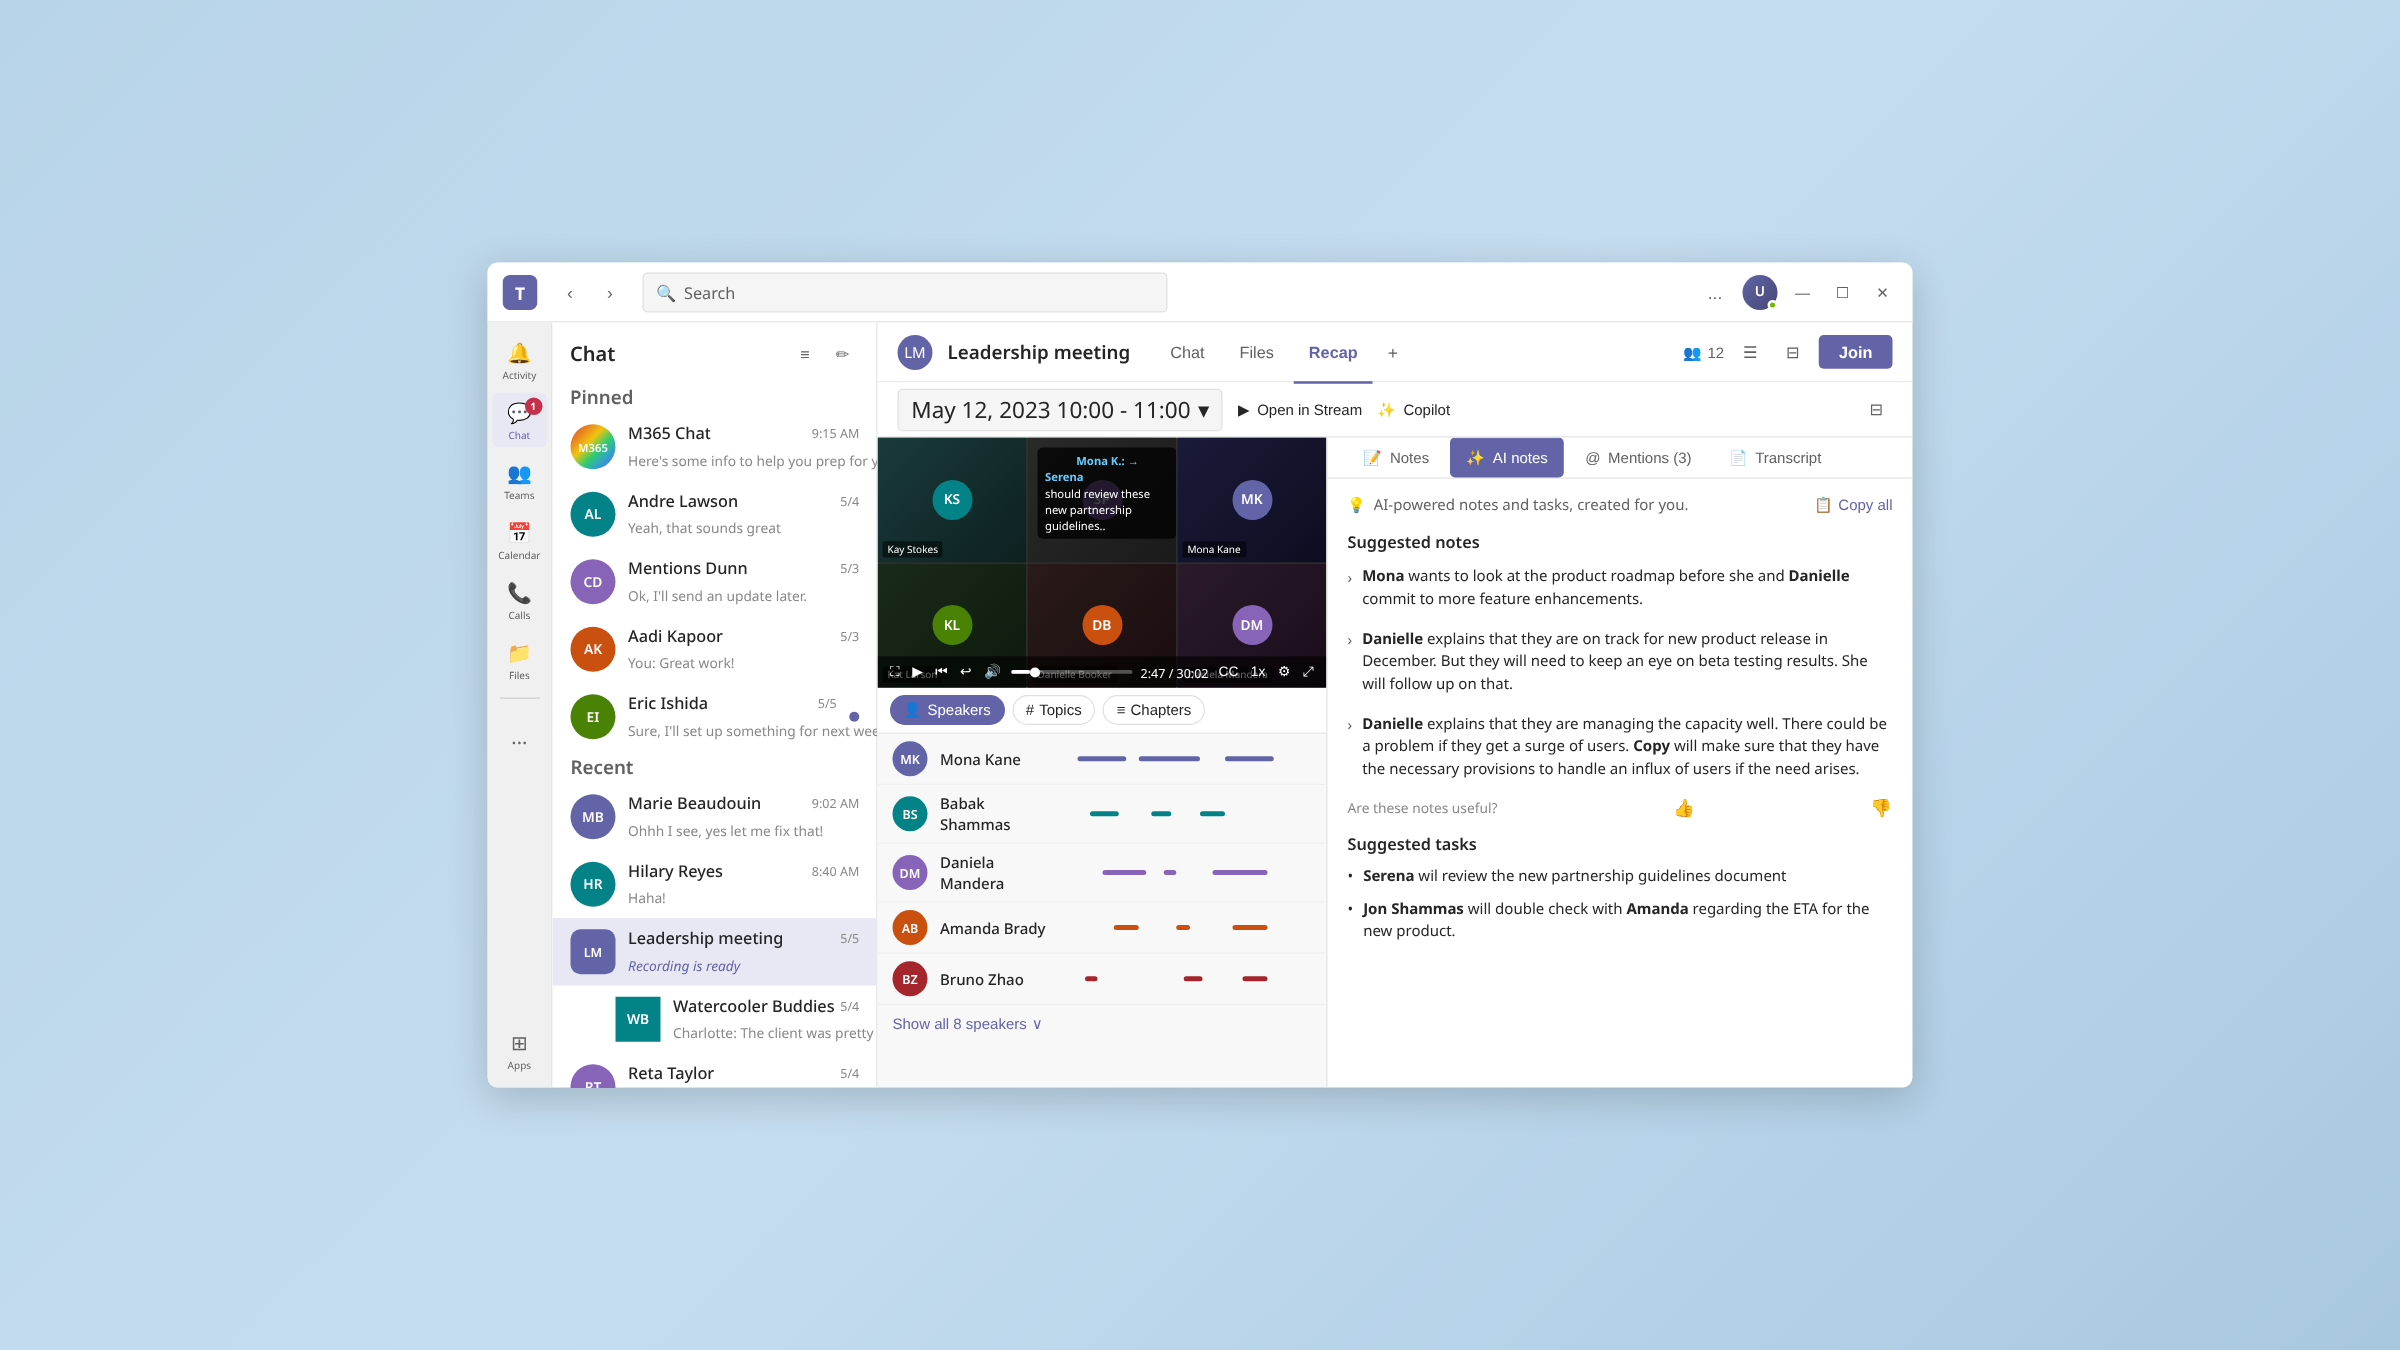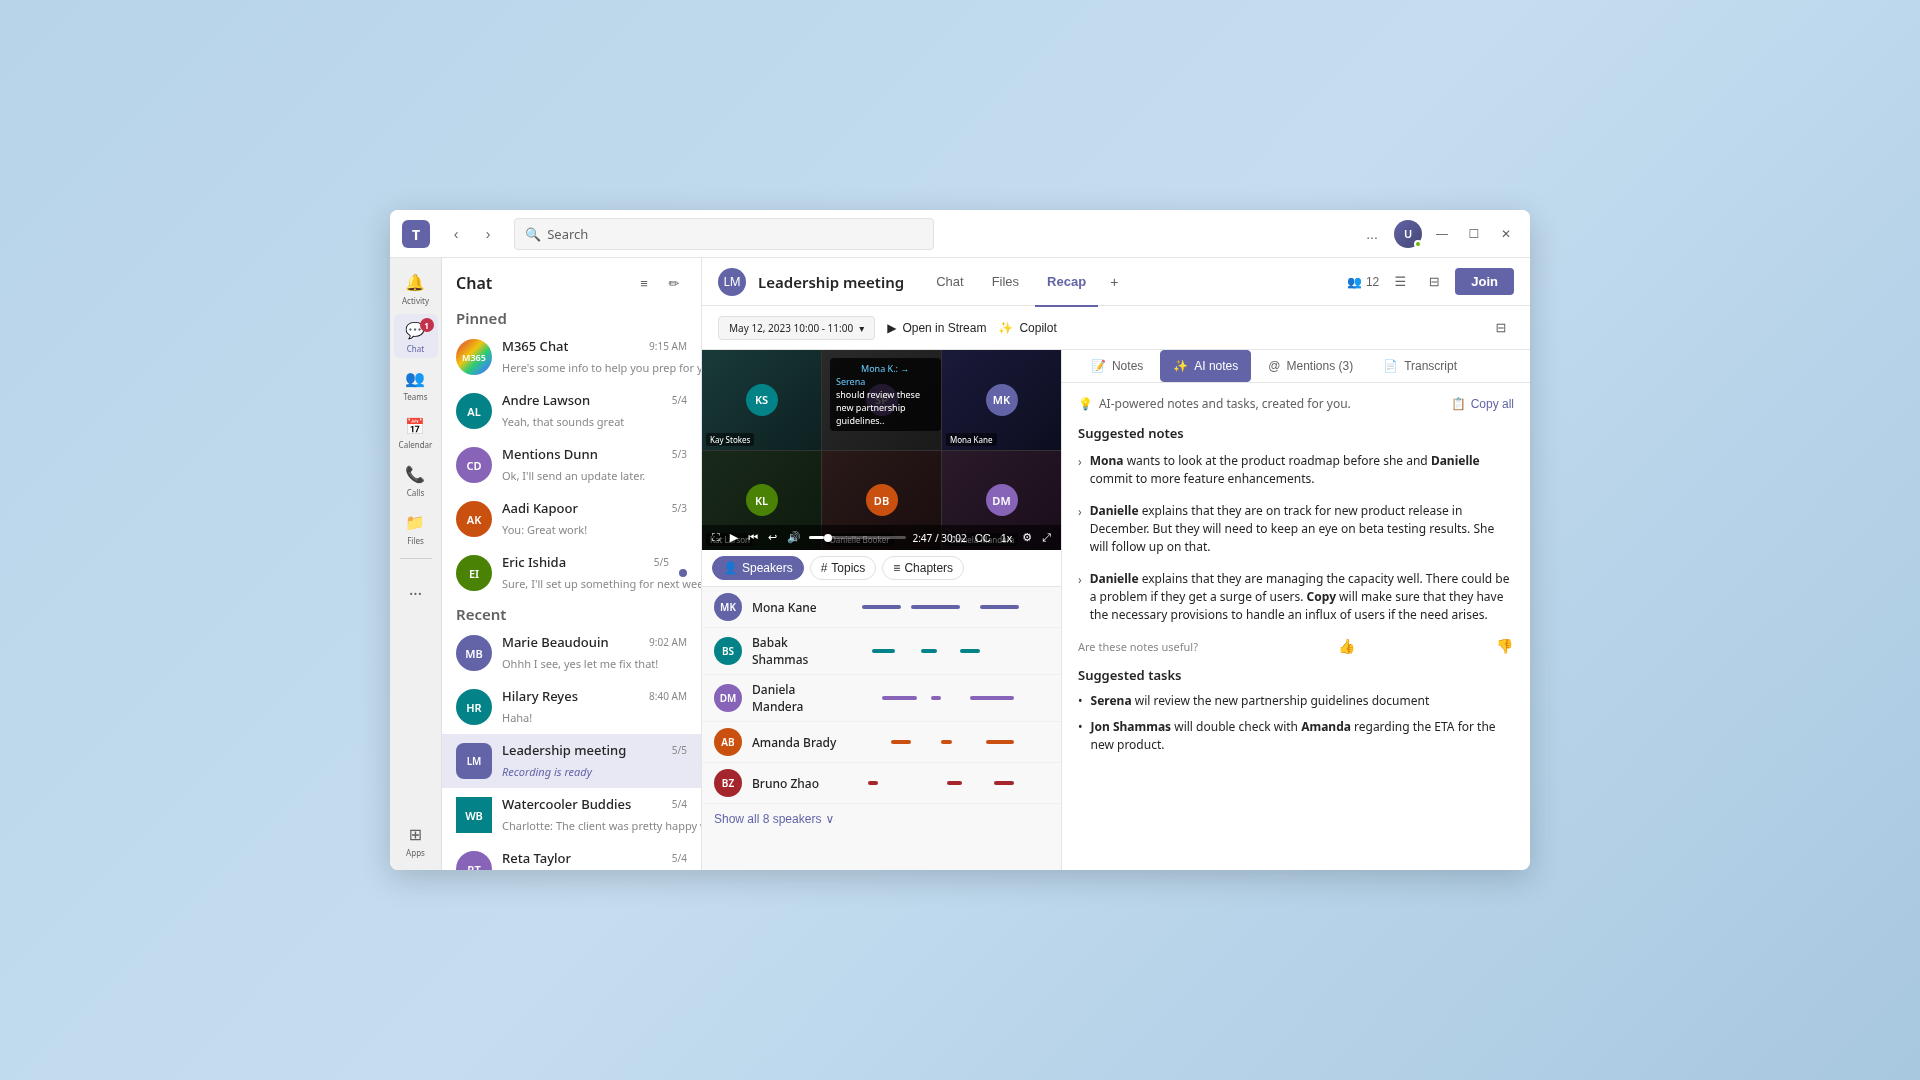--- a/index.html
+++ b/index.html
@@ -384,21 +384,21 @@
       flex-shrink: 0;
     }
     .date-selector {
       display: flex;
       align-items: center;
       gap: 6px;
       background: #f5f5f5;
       border: 1px solid #e0e0e0;
       border-radius: 4px;
       padding: 4px 10px;
-      font-size: 10px;
+      font-size: 18px;
       color: #252525;
       cursor: pointer;
     }
     .stream-btn {
       display: flex;
       align-items: center;
       gap: 6px;
       font-size: 12px;
       color: #252525;
       cursor: pointer;
@@ -481,21 +481,21 @@
       position: absolute;
       top: 8px;
       left: 8px;
       background: rgba(0,0,0,0.75);
       color: #fff;
       font-size: 9px;
       padding: 4px 6px;
       border-radius: 4px;
       max-width: 120px;
     }
-    .video-chat-bubble .speaker-name { color: #6cf; font-weight: 400; padding-left: 25px; }
+    .video-chat-bubble .speaker-name { color: #6cf; font-weight: 700; padding-left: 25px; }
     .video-controls {
       position: absolute;
       bottom: 0;
       left: 0;
       right: 0;
       background: rgba(0,0,0,0.6);
       display: flex;
       align-items: center;
       padding: 4px 8px;
       gap: 6px;
@@ -903,21 +903,21 @@
           <div class="chat-avatar" style="background:#6264a7;border-radius:8px;font-size:10px;">LM</div>
           <div class="chat-info">
             <div class="chat-name-row">
               <span class="chat-name">Leadership meeting</span>
               <span class="chat-time">5/5</span>
             </div>
             <span class="chat-preview" style="color:#6264a7;font-style:italic;">Recording is ready</span>
           </div>
         </div>
         <div class="chat-item">
-          <div class="chat-avatar" style="background:#038387;border-radius:0;">WB</div>
+          <div class="chat-avatar" style="background:#038387;border-radius:0;margin-left:36px;">WB</div>
           <div class="chat-info">
             <div class="chat-name-row">
               <span class="chat-name">Watercooler Buddies</span>
               <span class="chat-time">5/4</span>
             </div>
             <span class="chat-preview">Charlotte: The client was pretty happy with...</span>
           </div>
         </div>
         <div class="chat-item">
           <div class="chat-avatar" style="background:#8764b8;">RT</div>

